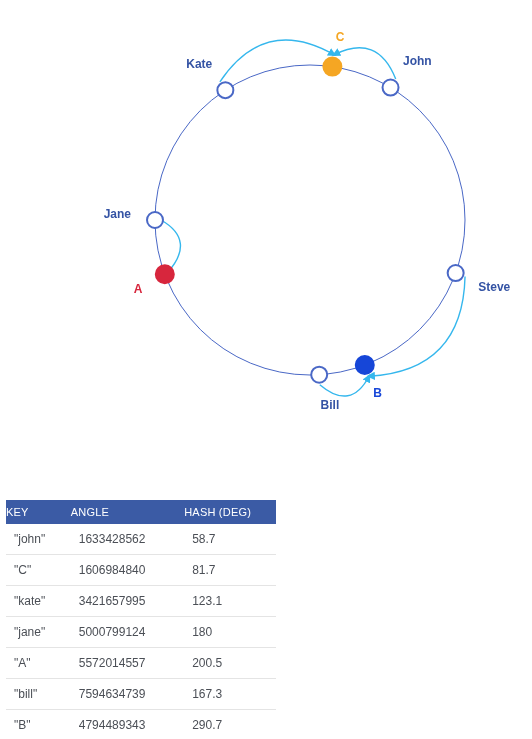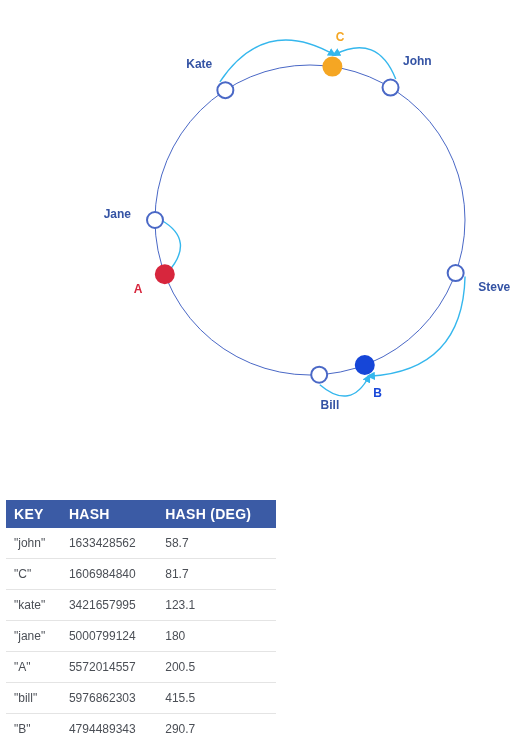--- a/index.html
+++ b/index.html
@@ -29,24 +29,24 @@
     width: 520px;
   }
   table {
     border-collapse: collapse;
     font-size: 12px;
     width: 270px;
   }
   thead th {
     background: #3b5ba5;
     color: #fff;
-    font-weight: 700;
-    font-size: 14px;
+    font-weight: 400;
+    font-size: 11px;
     text-align: left;
-    padding: 6px 8px;
+    padding: 6px 0;
     letter-spacing: .02em;
   }
   tbody td {
     padding: 8px 8px;
     border-bottom: 1px solid #e4e4e4;
     color: #4b4f56;
     font-size: 12px;
   }
   tbody tr:last-child td { border-bottom: 1px solid #333; }
 </style>
@@ -84,21 +84,21 @@
         <circle cx="455.6523562218158" cy="273.01312221547863" r="8" fill="#ffffff" stroke="#4a68c6" stroke-width="2"></circle>
         <text x="478.20497912067765" y="291.2216056552947" text-anchor="start" font-size="12" font-weight="600" fill="#3453a4">Steve</text>
       </g>
   </svg>
 
   <div class="table-wrap">
     <table>
       <thead>
           <tr id="thead-row">
             <th>KEY</th>
-            <th>HASH</th>
+            <th>ANGLE</th>
             <th>HASH (DEG)</th>
           </tr>
         </thead>
       <tbody id="tbody">
           <tr>
             <td>"john"</td>
             <td>1633428562</td>
             <td>58.7</td>
           </tr>
           <tr>
@@ -116,22 +116,22 @@
             <td>5000799124</td>
             <td>180</td>
           </tr>
           <tr>
             <td>"A"</td>
             <td>5572014557</td>
             <td>200.5</td>
           </tr>
           <tr>
             <td>"bill"</td>
-            <td>5976862303</td>
-            <td>415.5</td>
+            <td>7594634739</td>
+            <td>167.3</td>
           </tr>
           <tr>
             <td>"B"</td>
             <td>4794489343</td>
             <td>290.7</td>
           </tr>
         </tbody>
     </table>
   </div>
 </div>

